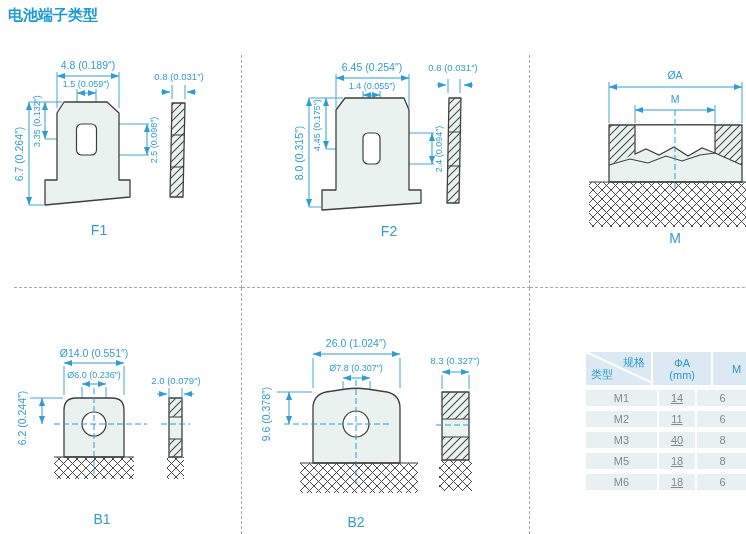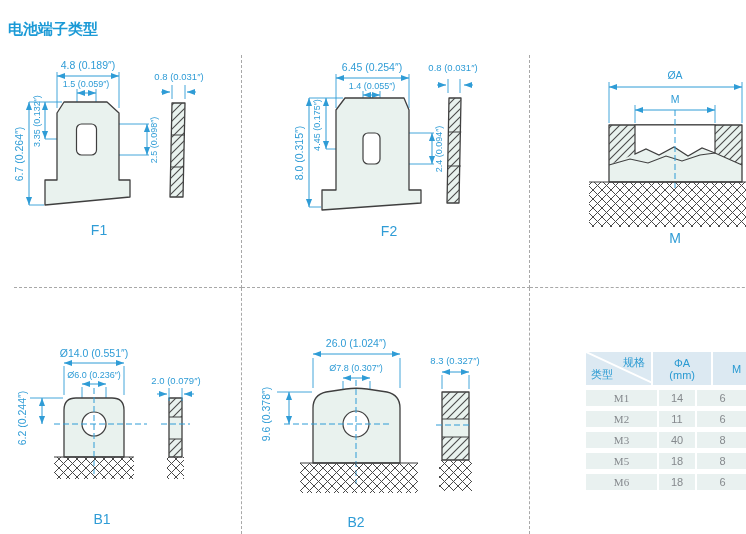--- a/index.html
+++ b/index.html
@@ -1,18 +1,18 @@
 <!DOCTYPE html>
 <html><head>
 <meta charset="utf-8">
 <style>
   * { box-sizing: border-box; margin: 0; padding: 0; }
   body { background: #ffffff; font-family: "Liberation Sans", sans-serif; }
   .page { position: relative; width: 746px; height: 534px; background: #fff; overflow: hidden; }
-  .title { height: 55px; padding: 20px 0 0 8px; font-size: 15px; font-weight: bold; color: #1b9ad6; }
+  .title { height: 55px; padding: 6px 0 0 8px; font-size: 15px; font-weight: bold; color: #1b9ad6; }
   .grid { display: grid; grid-template-columns: 228px 288px 230px; grid-template-rows: 233px 246px; padding-left: 14px; }
   .cell { position: relative; }
   .br { border-right: 1px dashed #a8a8a8; }
   .bb { border-bottom: 1px dashed #a8a8a8; }
   svg.draw { display: block; }
 
   
   .dl  { stroke: #2f9cd6; stroke-width: 1; fill: none; }
   .ext { stroke: #2f9cd6; stroke-width: 0.9; fill: none; }
   .cl  { stroke: #2f9cd6; stroke-width: 1; stroke-dasharray: 6 3; fill: none; }
@@ -28,21 +28,21 @@
   .spec-table { position: absolute; left: 56px; top: 64px; width: 174px; }
   .spec-head { display: flex; gap: 2px; height: 33px; border-radius: 13px; }
   .spec-head .hc { background: #dce9f2; color: #2a9ad2; font-size: 11px; position: relative; }
   .hc.corner { width: 71px; }
   .hc.corner .tr { position: absolute; top: 3px; right: 6px; }
   .hc.corner .bl { position: absolute; bottom: 3px; left: 5px; }
   .hc.phia { width: 64px; display: flex; flex-direction: column; align-items: center; justify-content: center; line-height: 12px; }
   .hc.mcol { width: 51px; display: flex; align-items: center; justify-content: center; }
   .spec-row { display: flex; gap: 2px; height: 16px; margin-top: 5px; }
   .spec-row .rc { background: #e9f1f0; color: #85898d; font-size: 11px; line-height: 16px; text-align: center; }
-  .rc.c1 { width: 71px; font-family: Liberation Serif, serif; } .rc.c2 { width: 36px; } .rc.c3 { width: 51px; }
+  .rc.c1 { width: 71px; } .rc.c2 { width: 36px; text-decoration: underline; } .rc.c3 { width: 51px; }
   .corner-svg { position: absolute; left: 0; top: 0; }
 </style>
 </head>
 <body>
 
 <svg width="0" height="0" style="position:absolute" aria-hidden="true">
   <defs>
     <pattern id="hatch" patternUnits="userSpaceOnUse" width="8" height="8">
       <path d="M0 8 L8 0 M-1 1 L1 -1 M7 9 L9 7" stroke="#4a4a4a" stroke-width="1.1" fill="none"></path>
     </pattern>

